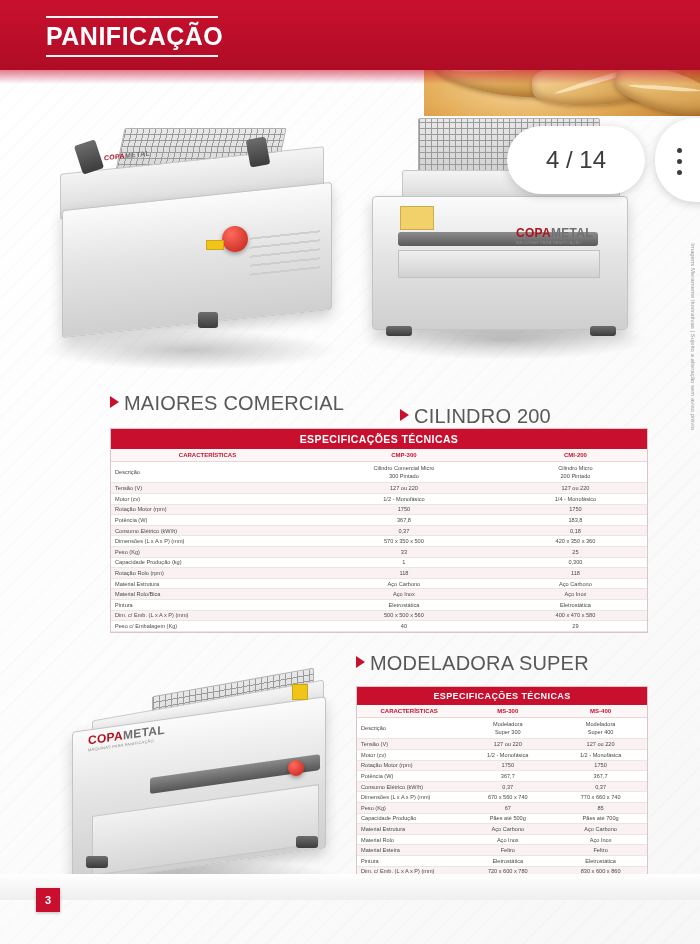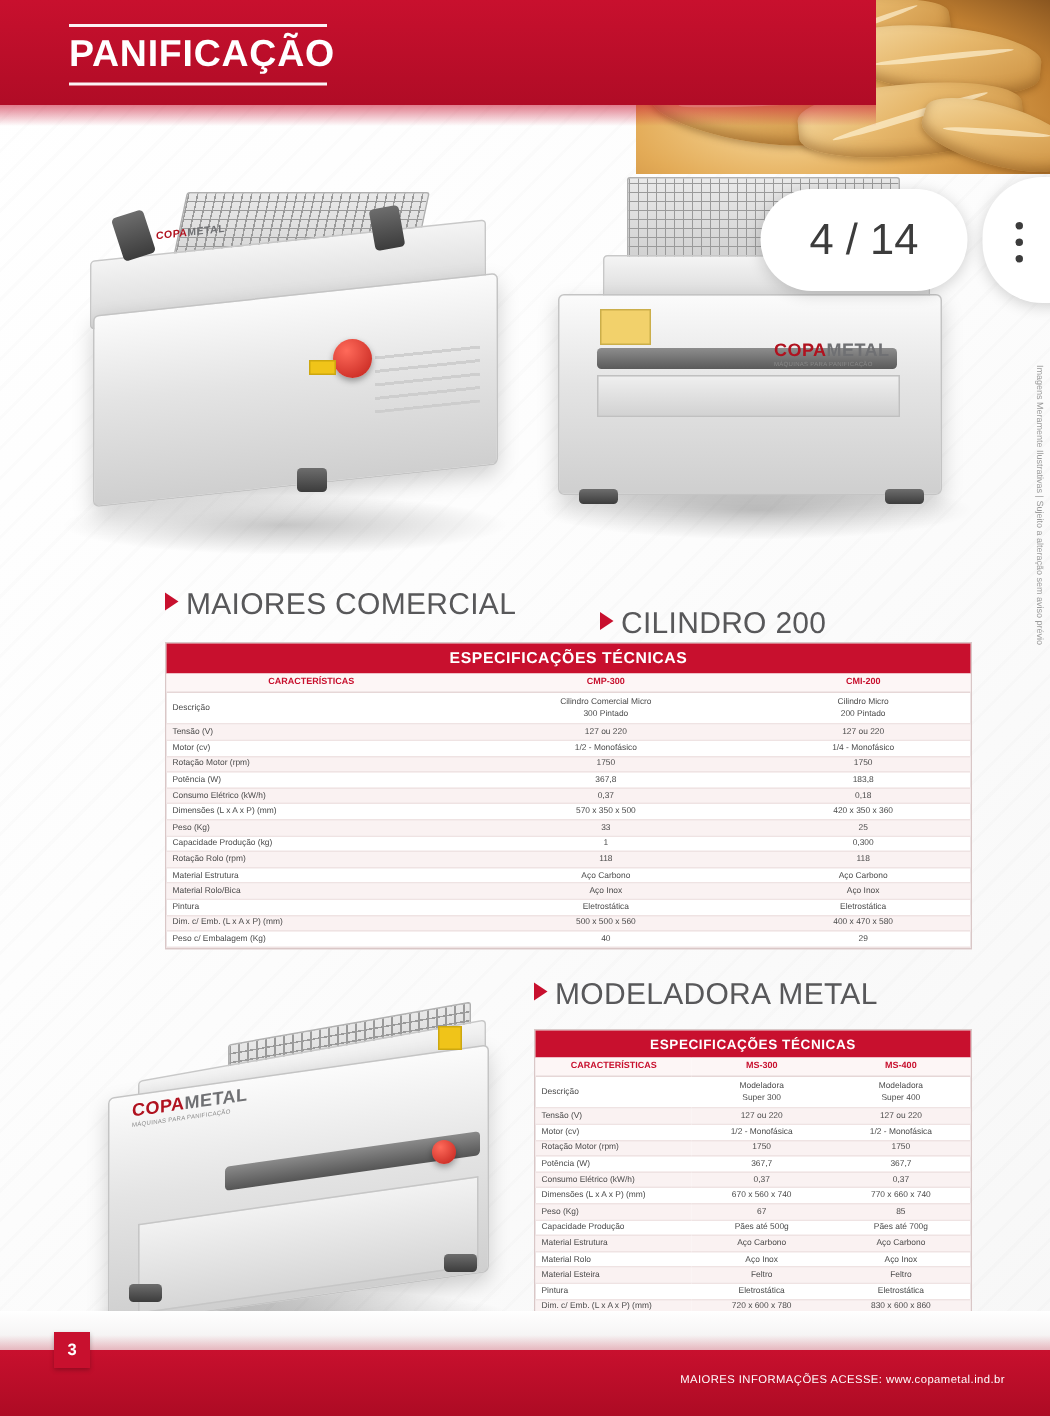--- a/index.html
+++ b/index.html
@@ -15,21 +15,21 @@
       linear-gradient(135deg,#ffffff 0%,#fdfdfd 40%,#f7f7f7 100%);
   }
   
   .page:before{
     content:"";position:absolute;left:0;top:60px;width:100%;height:884px;
     background:repeating-linear-gradient(135deg, rgba(0,0,0,0.012) 0px, rgba(0,0,0,0.012) 2px, rgba(255,255,255,0) 2px, rgba(255,255,255,0) 14px);
     pointer-events:none;
   }
   
   .header-band{
-    position:absolute;left:0;top:0;width:584px;height:70px;
+    position:absolute;left:0;top:0;width:700px;height:70px;
     background:linear-gradient(180deg,#c8102e 0%,#b00c26 100%);
   }
   .header-band:after{
     content:"";position:absolute;left:0;bottom:-14px;width:100%;height:14px;
     background:linear-gradient(180deg,rgba(200,16,46,0.55),rgba(200,16,46,0));
   }
   .header-title{
     position:absolute;left:46px;top:22px;
     color:#ffffff;font-size:25px;font-weight:bold;letter-spacing:.5px;
   }
@@ -57,21 +57,21 @@
   .loaf:after{
     content:"";position:absolute;left:14%;top:40%;width:72%;height:10%;
     background:rgba(255,245,215,.65);border-radius:50%;transform:rotate(-12deg);
   }
   
   .page-counter{
     position:absolute;left:507px;top:126px;width:138px;height:68px;
     background:#ffffff;border-radius:34px;
     display:flex;align-items:center;justify-content:center;
     box-shadow:0 2px 10px rgba(0,0,0,.18);
-    font-size:29px;color:#3c3c3c;
+    font-size:24px;color:#3c3c3c;
   }
   .kebab{
     position:absolute;left:655px;top:118px;width:70px;height:84px;
     background:#ffffff;border-radius:40px 0 0 40px;
     box-shadow:0 2px 10px rgba(0,0,0,.18);
   }
   .kebab i{
     position:absolute;left:22px;width:5px;height:5px;border-radius:50%;background:#3c3c3c;display:block;
   }
   .kebab i:nth-child(1){top:30px;}
@@ -367,21 +367,21 @@
 
     <div style="position:absolute;left:292px;top:684px;width:14px;height:14px;background:#f0c419;border:1px solid #cda70f;"></div>
 
     <div class="brand" style="left:88px;top:728px;font-size:12px;transform:skewY(-8deg);">
       <span>COPA</span><span class="met">METAL</span>
       <span class="sub">MÁQUINAS PARA PANIFICAÇÃO</span>
     </div>
   </div>
 
   <div class="sect-title" style="left:356px;top:652px;">
-    <span class="arrow"></span><span>MODELADORA METAL</span>
+    <span class="arrow"></span><span>MODELADORA SUPER</span>
   </div>
 
   <div class="spec" style="left:356px;top:686px;width:290px;">
     <div class="caption" style="font-size:9px;">ESPECIFICAÇÕES TÉCNICAS</div>
     <table>
       <thead>
         <tr>
           <th>CARACTERÍSTICAS</th>
           <th>MS-300</th>
           <th>MS-400</th>
@@ -465,19 +465,15 @@
             <td class="val">78</td>
             <td class="val">86</td>
           </tr>
       </tbody>
     </table>
   </div>
 
   <div class="side-note">Imagens Meramente Ilustrativas | Sujeito a alteração sem aviso prévio</div>
 
   <div class="grey-band"></div>
-  <div class="footer">
-    <div class="wave"></div>
-    <div class="footer-text">MAIORES INFORMAÇÕES ACESSE: www.copametal.ind.br</div>
-  </div>
   <div class="page-num">3</div>
 
 </div>
 
 </body></html>

